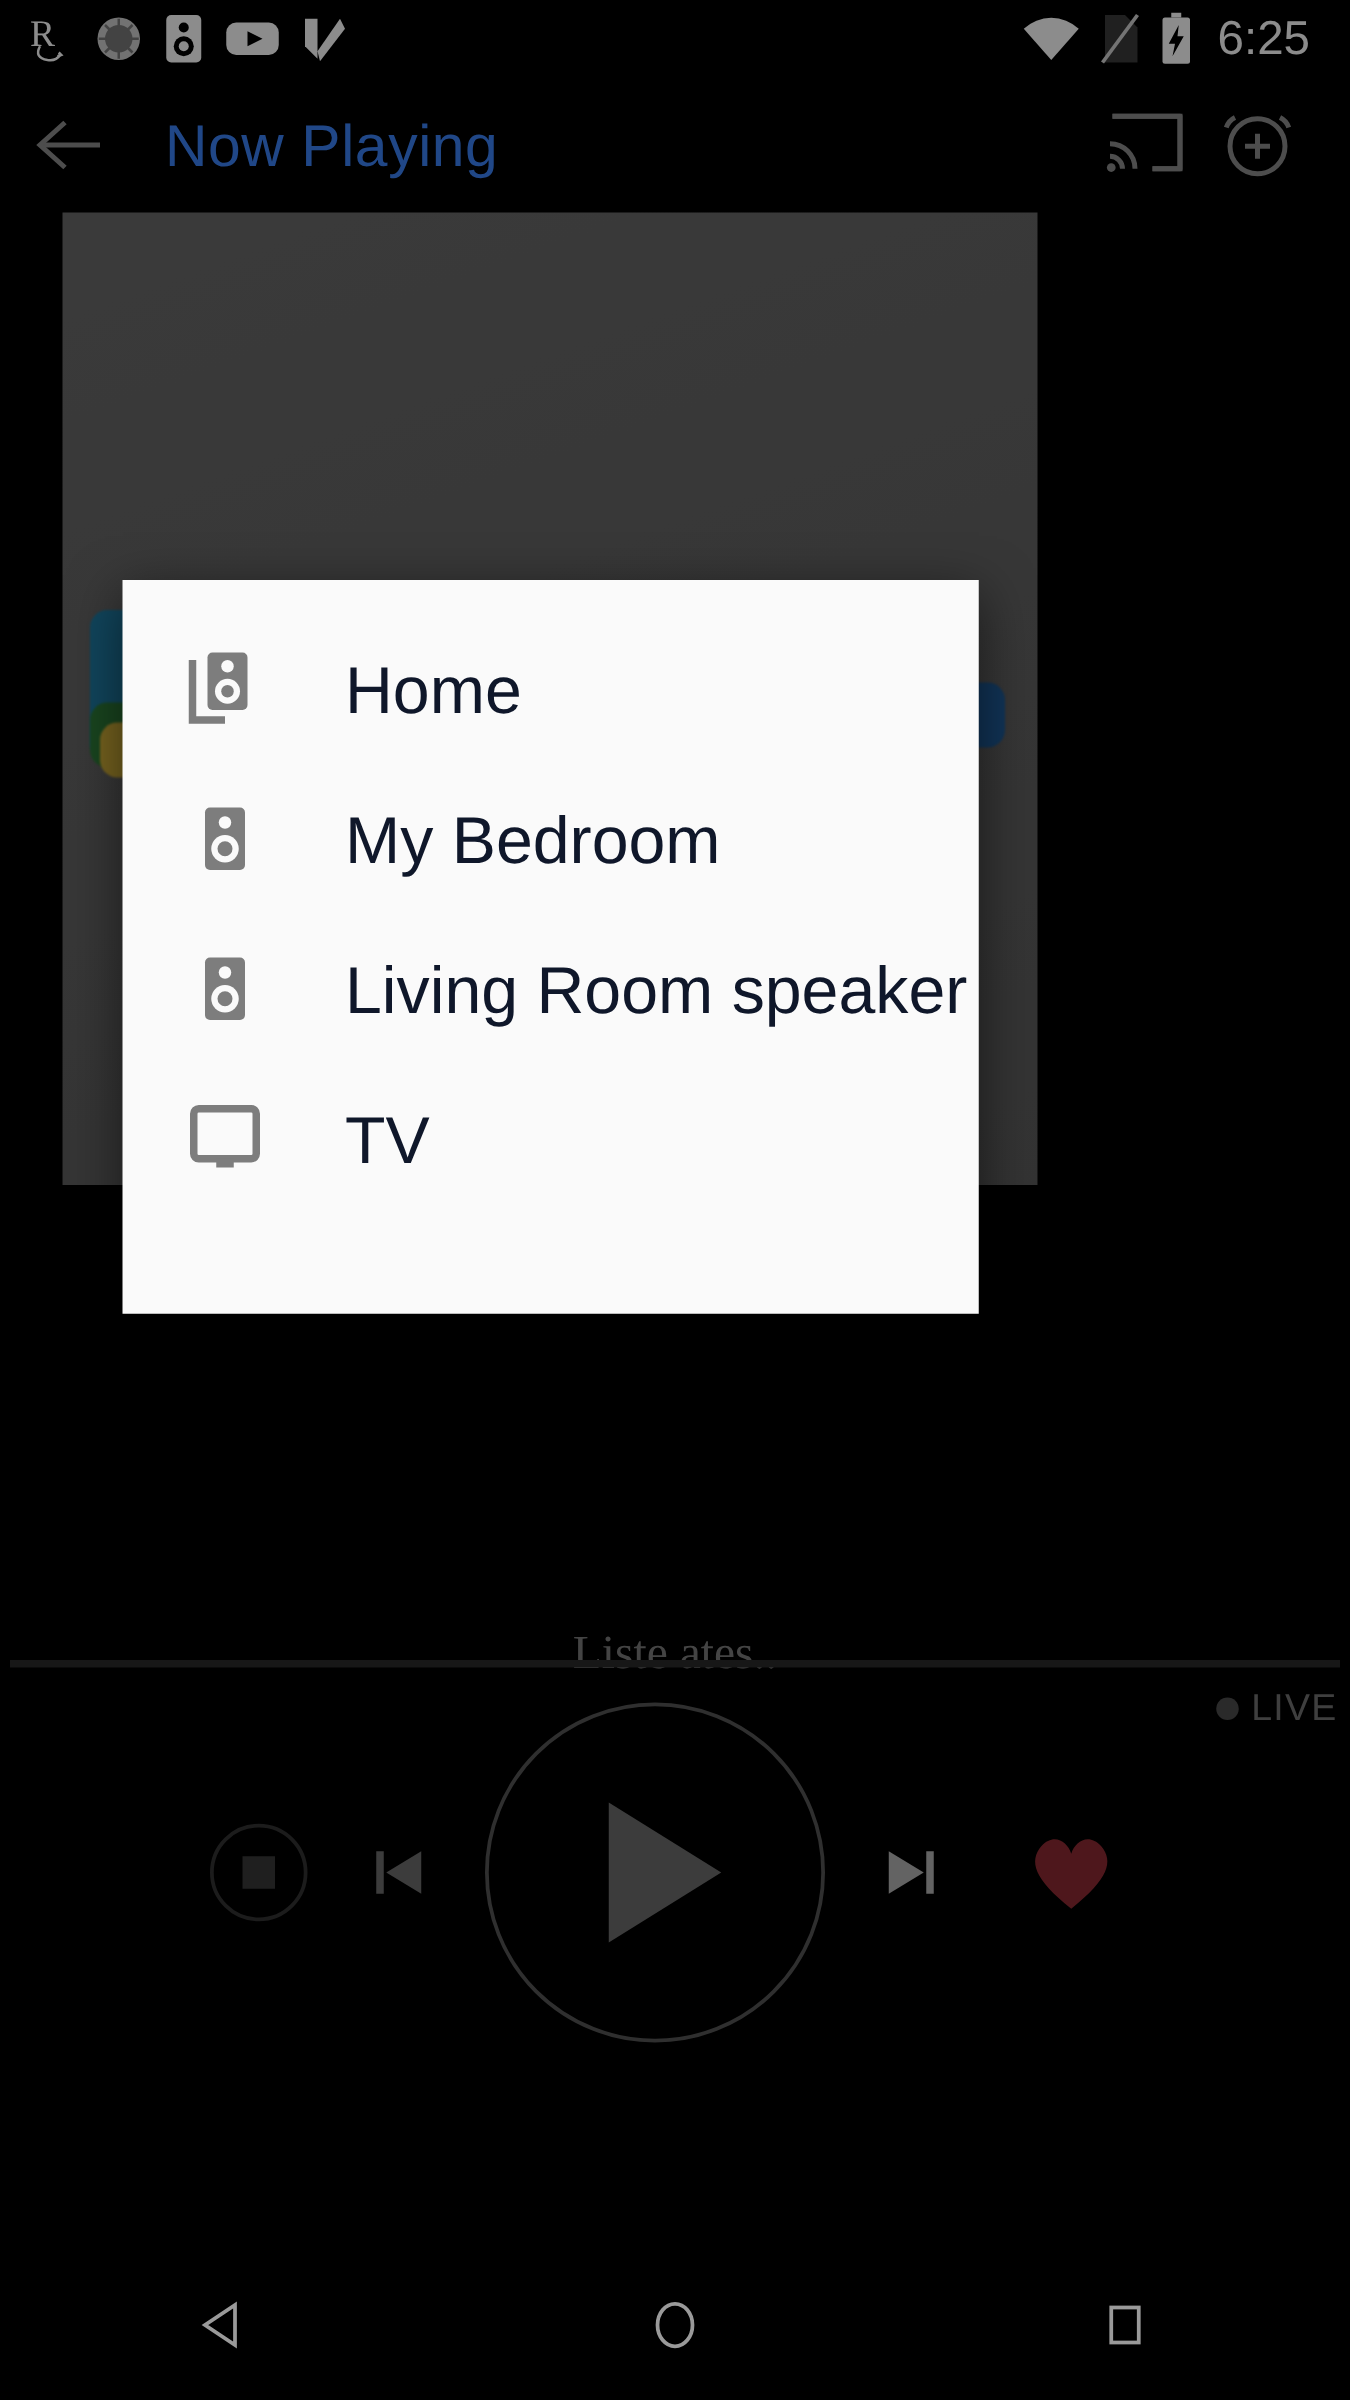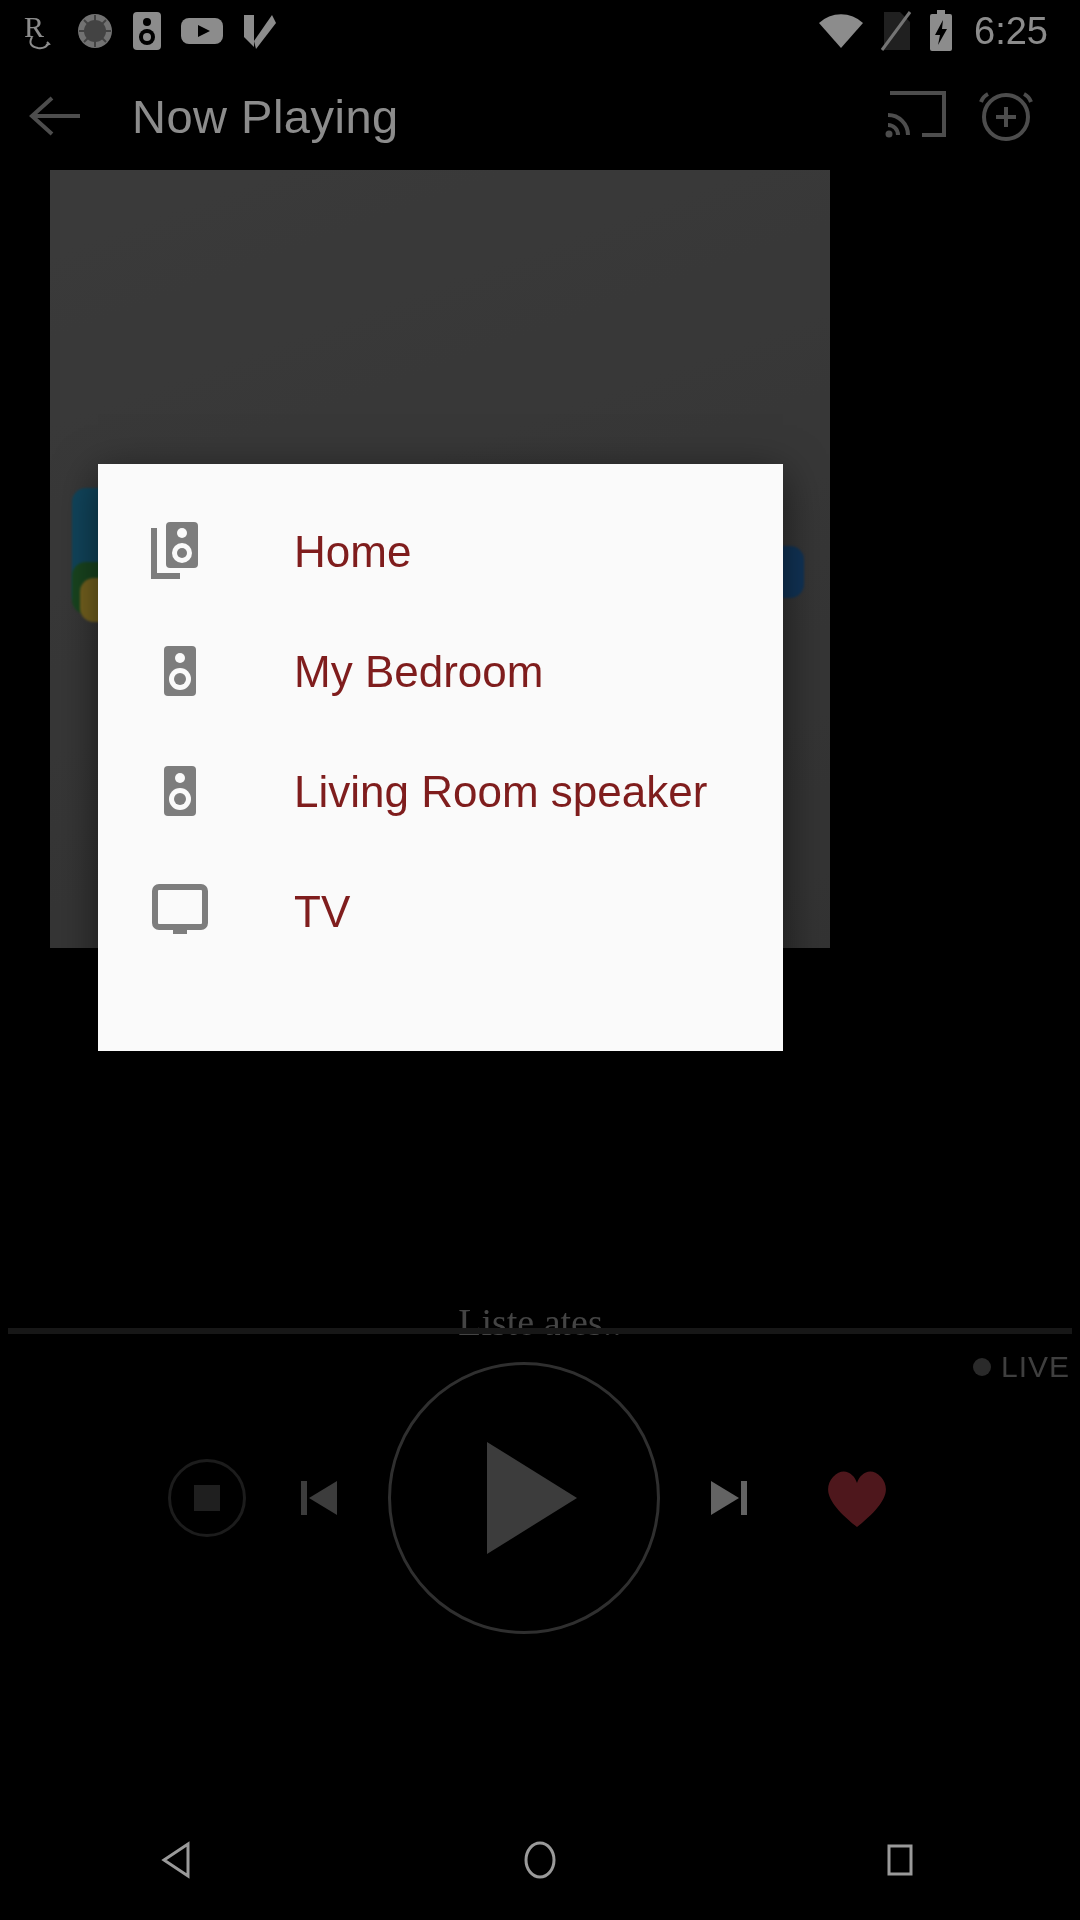--- a/index.html
+++ b/index.html
@@ -24,21 +24,21 @@
     line-height:1; padding-left:4px; font-family:"Liberation Sans", sans-serif;
   }
 
   
   .appbar {
     position:absolute; top:62px; left:0; width:1080px; height:108px;
     display:flex; align-items:center; background:#000;
   }
   .appbar-back { width:112px; display:flex; align-items:center; justify-content:center; }
   .appbar-title {
-    color:#ffffff; font-size:47px; font-weight:400; letter-spacing:.5px;
+    color:#3b82f6; font-size:47px; font-weight:400; letter-spacing:.5px;
     margin-left:20px;
   }
   .appbar-actions { margin-left:auto; display:flex; align-items:center; gap:24px; padding-right:42px; }
 
   
   .artwrap {
     position:absolute; left:50px; top:170px; width:780px; height:778px;
     background:linear-gradient(160deg,#6b6b6b 0%,#666666 40%,#5e5e5e 100%);
     overflow:hidden;
   }
@@ -97,21 +97,21 @@
   .dialog-title {
     color:#1c1c1c; font-size:50px; font-weight:700;
     padding:58px 0 0 52px; letter-spacing:0px;
   }
   .dlist { margin-top:28px; }
   .ditem {
     display:flex; align-items:center; height:120px; padding-left:52px;
   }
   .ditem-ico { width:62px; display:flex; align-items:center; justify-content:flex-start; }
   .ditem-label {
-    color:#7f1d1d; font-size:44px; margin-left:82px; white-space:nowrap;
+    color:#0f172a; font-size:53px; margin-left:64px; white-space:nowrap;
   }
 
   
   .navbar {
     position:absolute; left:0; bottom:0; width:1080px; height:120px;
     display:flex; align-items:center; justify-content:space-around; background:#000;
   }
   .navbtn { width:140px; height:120px; display:flex; align-items:center; justify-content:center; }
 </style>
 </head>

